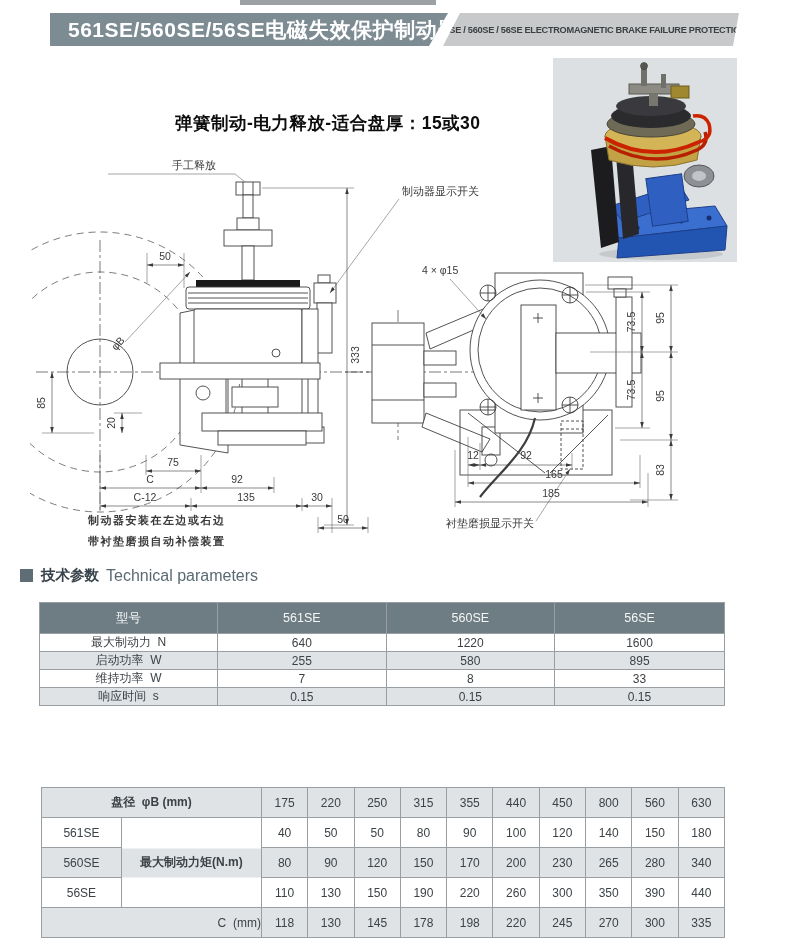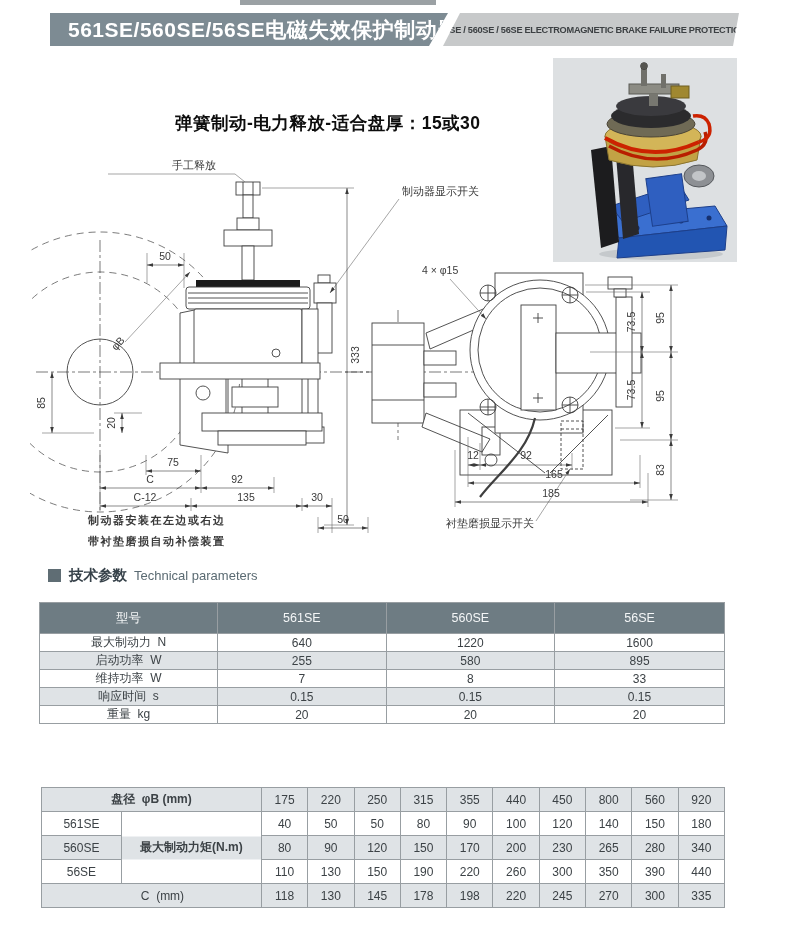--- a/index.html
+++ b/index.html
@@ -23,36 +23,36 @@
   .photo{position:absolute;left:553px;top:58px;width:184px;height:204px;}
 
   
   .drawing{position:absolute;left:30px;top:155px;width:700px;height:420px;}
   .drawing text{fill:#3a3a3a;}
   .dim{font-size:10.5px;}
   .lbl{font-size:11px;}
   .note{font-size:11px;font-weight:bold;letter-spacing:1.5px;}
 
   
-  .section-head{position:absolute;left:48px;top:566px;display:flex;align-items:center;}
+  .section-head{position:absolute;left:20px;top:566px;display:flex;align-items:center;}
   .section-square{width:13px;height:13px;background:#5f6d74;margin-right:8px;}
   .section-cn{font-size:14.5px;font-weight:bold;color:#37424a;margin-right:7px;}
-  .section-en{font-size:13px;color:#5a6a72;}
+  .section-en{font-size:16px;color:#5a6a72;}
 
   
   table{border-collapse:collapse;table-layout:fixed;}
   td{border:1px solid #989ea2;text-align:center;vertical-align:middle;
      font-size:12px;color:#3c4246;padding:0;overflow:hidden;white-space:nowrap;}
   .t1{position:absolute;left:39px;top:602px;width:686px;border:1px solid #6f757a;}
   .t1 tr{height:15px;}
   .t1 tr.hdr{height:31px;}
   .t1 tr.hdr td{background:#6e7c83;color:#f4f6f7;font-size:12.5px;}
   .t1 tr.alt td{background:#dfe3e6;}
   .t2{position:absolute;left:41px;top:787px;width:684px;border:1px solid #6f757a;}
-  .t2 tr{height:24px;padding-left:8px;}
+  .t2 tr{height:30px;padding-left:8px;}
   .t2 tr.shade td{background:#dfe3e6;}
   .t2 td.torque{font-weight:bold;background:linear-gradient(180deg,#fff 0,#fff 33.3%,#dfe3e6 33.3%,#dfe3e6 66.7%,#fff 66.7%,#fff 100%) !important;}
   .t2 tr.hdr2 td{background:#dfe3e6;font-weight:bold;}
   .t2 tr.hdr2 td.num{font-weight:normal;}
 </style>
 </head>
 <body>
 
 <div id="page">
 
@@ -342,26 +342,20 @@
       <td>7</td>
       <td>8</td>
       <td>33</td>
     </tr>
     <tr class="alt">
       <td>响应时间&nbsp;&nbsp;s</td>
       <td>0.15</td>
       <td>0.15</td>
       <td>0.15</td>
     </tr>
-    <tr>
-      <td>重量&nbsp;&nbsp;kg</td>
-      <td>20</td>
-      <td>20</td>
-      <td>20</td>
-    </tr>
   </tbody>
     </table>
 
   <table class="t2">
     <colgroup>
       <col style="width:11.7%">
         <col style="width:20.5%">
       <col style="width:6.78%">
         <col style="width:6.78%">
         <col style="width:6.78%">
@@ -378,21 +372,21 @@
       <td colspan="2">盘径&nbsp;&nbsp;φB&nbsp;(mm)</td>
       <td class="num">175</td>
       <td class="num">220</td>
       <td class="num">250</td>
       <td class="num">315</td>
       <td class="num">355</td>
       <td class="num">440</td>
       <td class="num">450</td>
       <td class="num">800</td>
       <td class="num">560</td>
-      <td class="num">920</td>
+      <td class="num">630</td>
     </tr>
     <tr>
       <td>561SE</td>
       <td rowspan="3" class="torque">最大制动力矩(N.m)</td>
       <td>40</td>
       <td>50</td>
       <td>50</td>
       <td>80</td>
       <td>90</td>
       <td>100</td>
@@ -421,21 +415,21 @@
       <td>150</td>
       <td>190</td>
       <td>220</td>
       <td>260</td>
       <td>300</td>
       <td>350</td>
       <td>390</td>
       <td>440</td>
     </tr>
     <tr class="shade">
-      <td colspan="2" style="text-align:center;padding-left:22px;margin-top:42px;">C&nbsp;&nbsp;(mm)</td>
+      <td colspan="2" style="text-align:right;padding-left:22px;margin-top:42px;">C&nbsp;&nbsp;(mm)</td>
       <td>118</td>
       <td>130</td>
       <td>145</td>
       <td>178</td>
       <td>198</td>
       <td>220</td>
       <td>245</td>
       <td>270</td>
       <td>300</td>
       <td>335</td>

